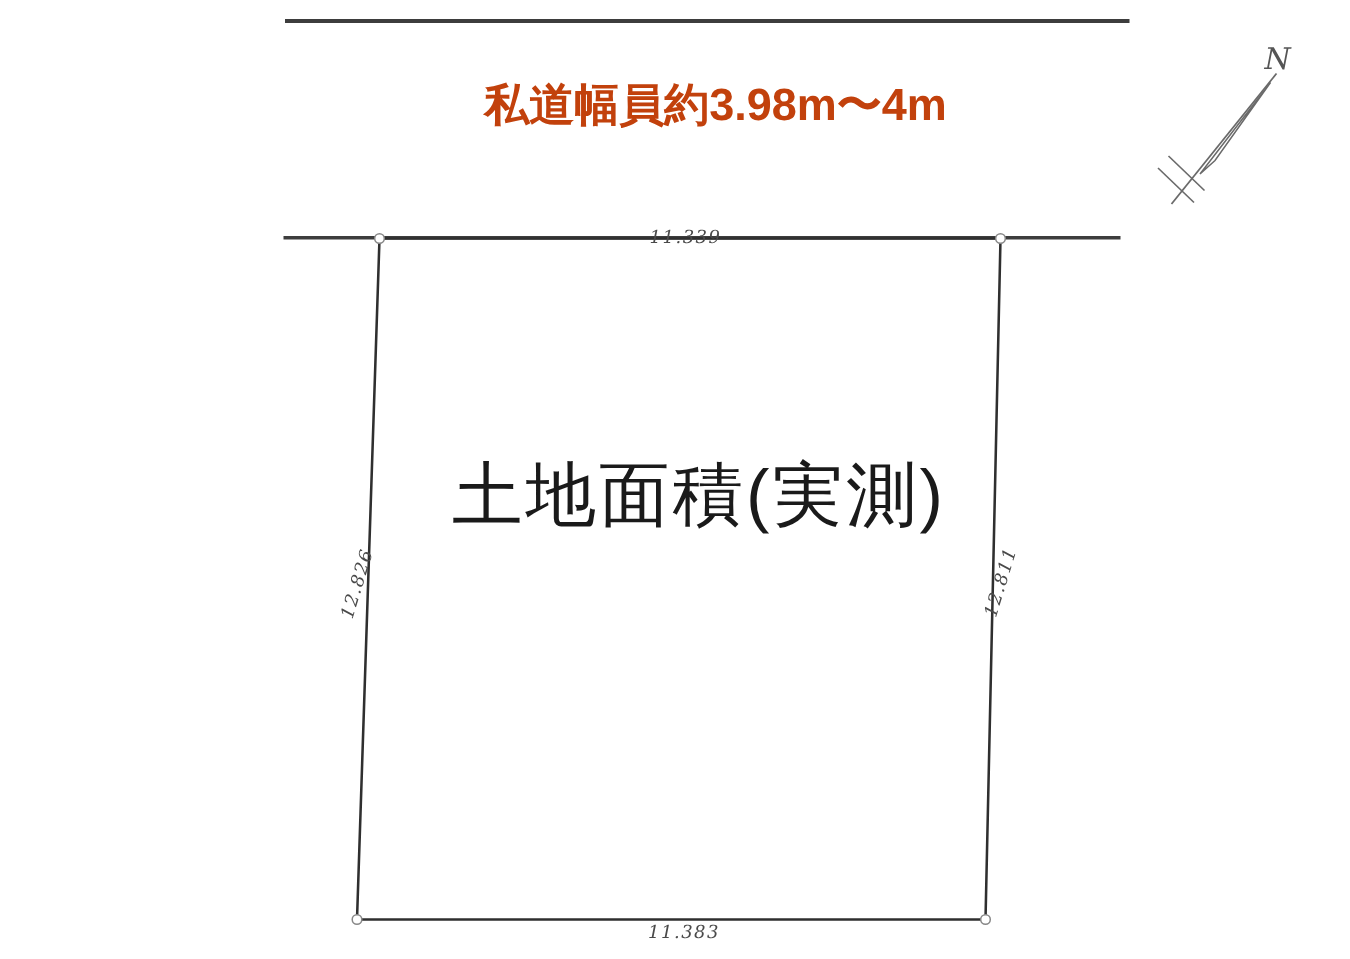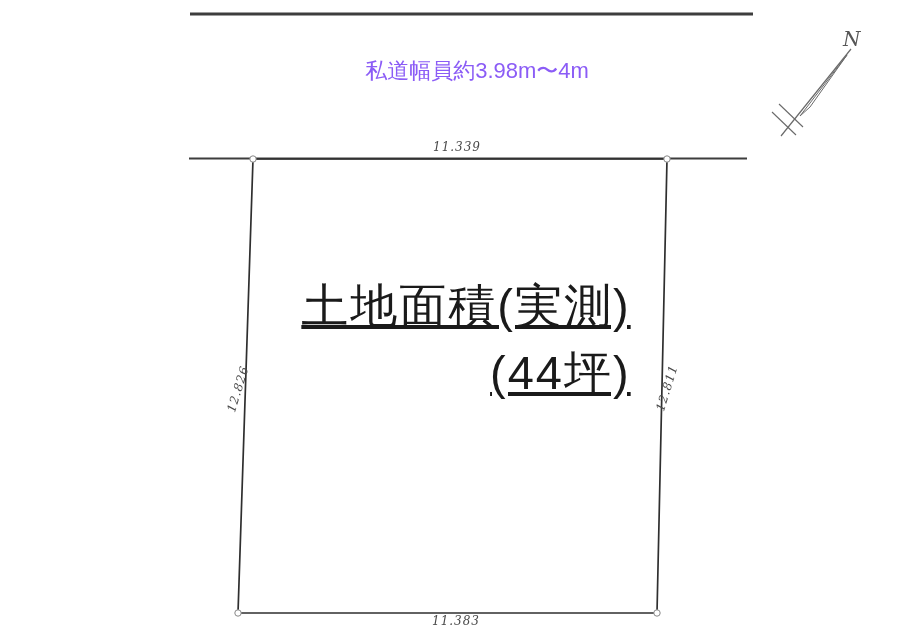--- a/index.html
+++ b/index.html
@@ -19,49 +19,48 @@
     position: absolute;
     left: 0;
     top: 0;
   }
   .road-note {
     position: absolute;
     left: 477px;
     top: 57px;
     transform: translateX(-50%);
     text-align: center;
-    font-size: 22px;
+    font-size: 30px;
     line-height: 27px;
-    font-weight: 400;
-    color: #8b5cf6;
+    font-weight: 700;
+    color: #c2410c;
     white-space: nowrap;
   }
   .dim-label {
     position: absolute;
     font-family: "DejaVu Serif", "Liberation Serif", serif;
     font-style: italic;
     font-size: 12px;
     color: #4a4a4a;
     letter-spacing: 1px;
     white-space: nowrap;
   }
-  .dim-top    { left: 457px; top: 147px; transform: translate(-50%, -50%); }
+  .dim-top    { left: 457px; top: 158px; transform: translate(-50%, -50%); }
   .dim-bottom { left: 456px; top: 621px; transform: translate(-50%, -50%); }
   .dim-left   { left: 238px; top: 389px; transform: translate(-50%, -50%) rotate(-73deg); }
   .dim-right  { left: 667px; top: 388px; transform: translate(-50%, -50%) rotate(-73deg); }
   .area-block {
     position: absolute;
     left: 466px;
-    top: 272px;
+    top: 296px;
     transform: translateX(-50%);
-    text-align: right;
+    text-align: center;
     color: #1a1a1a;
     font-weight: 500;
     white-space: nowrap;
-    text-decoration: underline;
   }
   .area-line {
     font-size: 47px;
     line-height: 67px;
     letter-spacing: 2px;
   }
   .north-label {
     font-family: "DejaVu Serif", "Liberation Serif", serif;
     font-style: italic;
     font-size: 20px;
@@ -99,16 +98,15 @@
     <div>私道幅員約3.98m〜4m</div>
   </div>
 
   <div class="dim-label dim-top">11.339</div>
   <div class="dim-label dim-bottom">11.383</div>
   <div class="dim-label dim-left">12.826</div>
   <div class="dim-label dim-right">12.811</div>
 
   <div class="area-block">
     <div class="area-line">土地面積(実測)</div>
-    <div class="area-line">(44坪)</div>
   </div>
 
 </div>
 
 </body></html>

